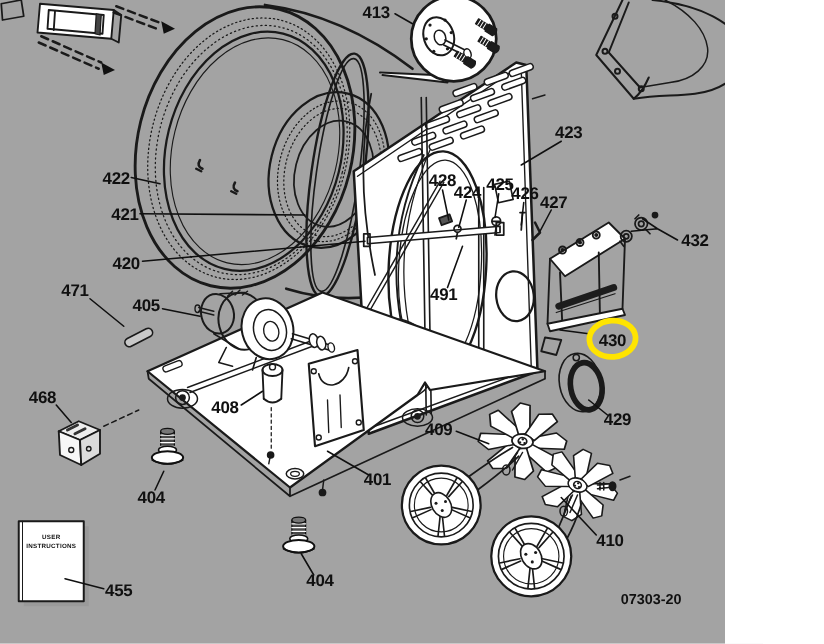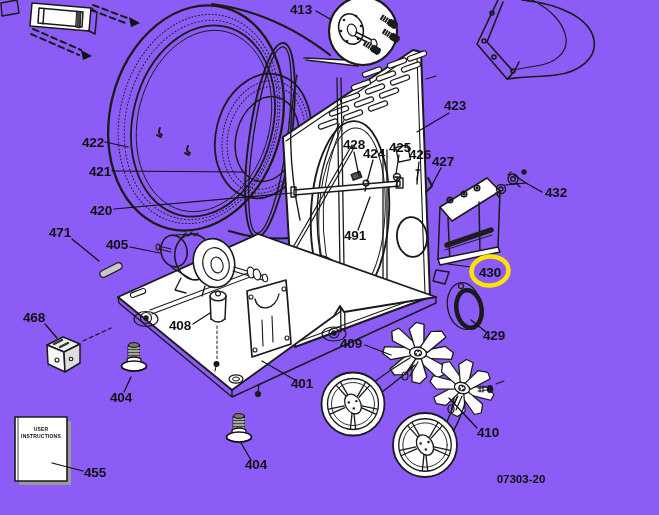--- a/index.html
+++ b/index.html
@@ -1,16 +1,16 @@
 <!DOCTYPE html>
 <html><head>
 <meta charset="utf-8">
 <style>
   html,body { margin:0; padding:0; background:#fff; }
-  #stage { position:relative; width:659px; height:515px; background:#8b5cf6; overflow:hidden; }
+  #stage { position:relative; width:580px; height:515px; background:#a3a3a3; overflow:hidden; }
   svg { display:block; }
   .lbl { font:700 13.5px "Liberation Sans", sans-serif; fill:#101010; letter-spacing:-0.2px; }
   .num { font:700 11.5px "Liberation Sans", sans-serif; fill:#101010; }
   .bk  { font:700 5px "Liberation Sans", sans-serif; fill:#101010; letter-spacing:0.2px; }
 </style>
 </head>
 <body>
 
 <div id="stage">
 <svg width="659" height="515" viewBox="0 0 659 515">

